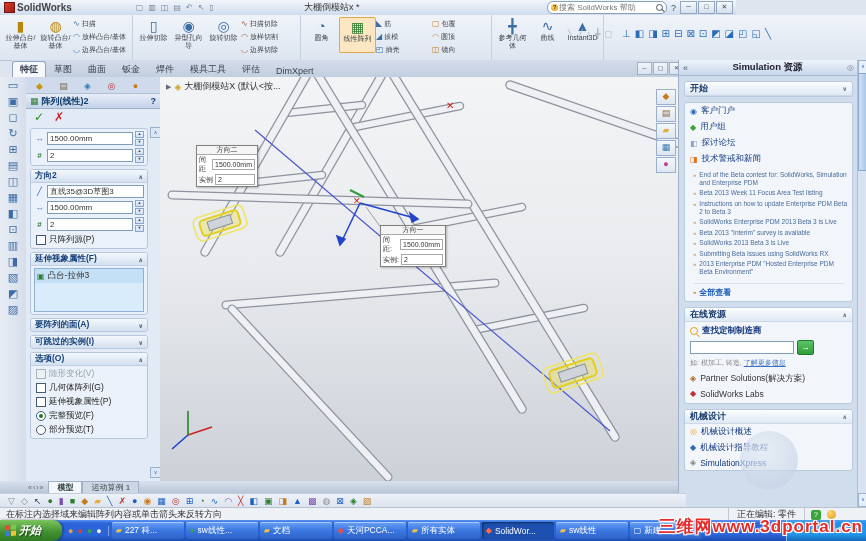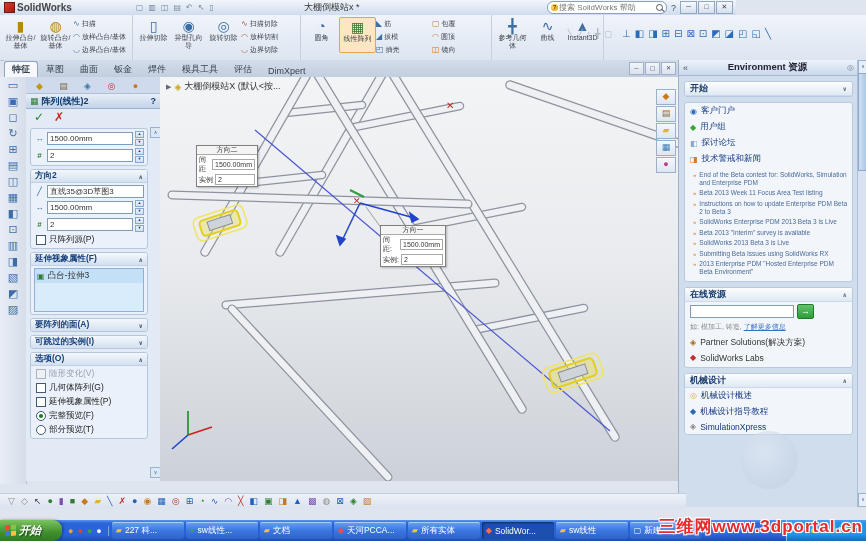--- a/index.html
+++ b/index.html
@@ -36,21 +36,21 @@
   .rlbl{font-size:7px;line-height:8px;height:16px;width:34px;text-align:center;word-break:break-all;color:#3a3f46;overflow:hidden;}
   .rsmall{display:flex;flex-direction:column;flex-wrap:wrap;max-height:41px;align-content:flex-start;}
   .rsbtn{display:flex;align-items:center;gap:2px;height:13px;width:56px;overflow:hidden;}
   .ric-s{font-size:8px;}
   .rslbl{font-size:7px;color:#3a3f46;white-space:nowrap;}
   .ribbon-right{position:absolute;right:95px;top:13px;display:flex;gap:10px;align-items:center;}
   .ricon-row{display:flex;gap:4px;}
   .ricon-row.faint span{color:#aeb8c6;font-size:9px;}
   .ricon-row.views span{color:#2b6cb8;font-size:10px;}
   
-  .tabrow{position:absolute;top:60px;left:4px;width:678px;height:17px;background:linear-gradient(180deg,#d3dcea,#c2cedf);
+  .tabrow{position:absolute;top:60px;left:12px;width:678px;height:17px;background:linear-gradient(180deg,#d3dcea,#c2cedf);
     display:flex;align-items:flex-end;}
   .cmtab{padding:1px 7px;font-size:9px;color:#3a4350;border:1px solid transparent;border-bottom:none;}
   .cmtab[data-active="true"]{background:#f6f8fb;border-color:#8fa3c0;border-radius:3px 3px 0 0;font-weight:bold;}
   .docwin{position:absolute;right:6px;top:2px;display:flex;gap:1px;}
   .docwin span{width:13px;height:11px;border:1px solid #9fb0c8;background:linear-gradient(180deg,#f2f6fb,#d9e2ef);
     font-size:6px;line-height:10px;text-align:center;color:#445;}
   
   .leftstrip{position:absolute;top:77px;left:0;width:26px;height:404px;background:linear-gradient(90deg,#e8edf5,#d6deea);
     border-right:1px solid #b7c3d4;display:flex;flex-direction:column;align-items:center;padding-top:3px;gap:5px;}
   .leftstrip span{font-size:11px;color:#3c6da8;line-height:11px;}
@@ -647,21 +647,21 @@
         <span style="color:#8a6a3a">▤</span>
         <span style="color:#e0b040">▰</span>
         <span style="color:#3a7ab0">▦</span>
         <span style="color:#c03a8a">●</span>
       </div>
   </div>
 
   <div class="taskpane">
     <div class="tp-head">
       <span class="coll">«</span>
-      <span class="ttl">Environment 资源</span>
+      <span class="ttl">Simulation 资源</span>
       <span class="pin">◎</span>
     </div>
 
     <div class="tp-box">
       <div class="tp-boxhead">
         <span>开始</span>
         <span class="chev">∨</span>
       </div>
     </div>
 
@@ -723,26 +723,34 @@
           <div class="news">
             <span class="b">»</span>
             <span>Submitting Beta Issues using SolidWorks RX</span>
           </div>
 
           <div class="news">
             <span class="b">»</span>
             <span>2013 Enterprise PDM "Hosted Enterprise PDM Beta Environment"</span>
           </div>
         </div>
+      <div class="viewall">
+        <span class="b" style="color:#e07820;font-size:6px;">»</span>
+        <span>全部查看</span>
+      </div>
     </div>
 
     <div class="tp-box">
       <div class="tp-boxhead">
         <span>在线资源</span>
         <span class="chev">∧</span>
+      </div>
+      <div class="findrow">
+        <span class="mag"></span>
+        <span>查找定制制造商</span>
       </div>
       <div class="searchrow">
         <input type="text" style="">
         <span class="gobtn">→</span>
       </div>
       <div class="hint">
         <span>如: 模加工, 铸造, </span><span class="lnk">了解更多信息</span>
       </div>
       <div class="tp-link" style="color:#333;">
         <span class="ic" style="color:#b06a1e;">◈</span>
@@ -780,20 +788,25 @@
 
     <div class="tp-logo"></div>
   </div>
 
   <div class="tp-scroll">
     <i class="up">∧</i>
     <i class="thumb"></i>
     <i class="dn">∨</i>
   </div>
 
+  <div class="bottomtabs">
+    <span class="bt-nav">«‹›»</span>
+    <span class="btab" data-active="true">模型</span>
+    <span class="btab">运动算例 1</span>
+  </div>
 
   <div class="sketchbar">
 
   <span style="color:#888">▽</span>
       <span style="color:#888">◇</span>
       <span style="color:#446">↖</span>
       <span style="color:#2e7d32">●</span>
       <span style="color:#7a4fb0">▮</span>
       <span style="color:#2e7d32">■</span>
       <span style="color:#c77b1e">◆</span>
@@ -813,20 +826,28 @@
       <span style="color:#2e7d32">▣</span>
       <span style="color:#c77b1e">◨</span>
       <span style="color:#1f5fbf">▲</span>
       <span style="color:#7a4fb0">▩</span>
       <span style="color:#888">◍</span>
       <span style="color:#1f5fbf">⊠</span>
       <span style="color:#2e7d32">◈</span>
       <span style="color:#c77b1e">▨</span>
     </div>
 
+  <div class="statusbar">
+    <span class="msg">在标注内选择域来编辑阵列内容或单击箭头来反转方向</span>
+    <div class="cells">
+      <span class="cell">正在编辑: 零件</span>
+      <span class="qhelp">?</span>
+      <span class="ball"></span>
+    </div>
+  </div>
 
   <div class="taskbar">
     <div class="startbtn">
       <span class="flag">
           <i></i>
           <i></i>
           <i></i>
           <i></i>
         </span>
       <span class="txt">开始</span>

